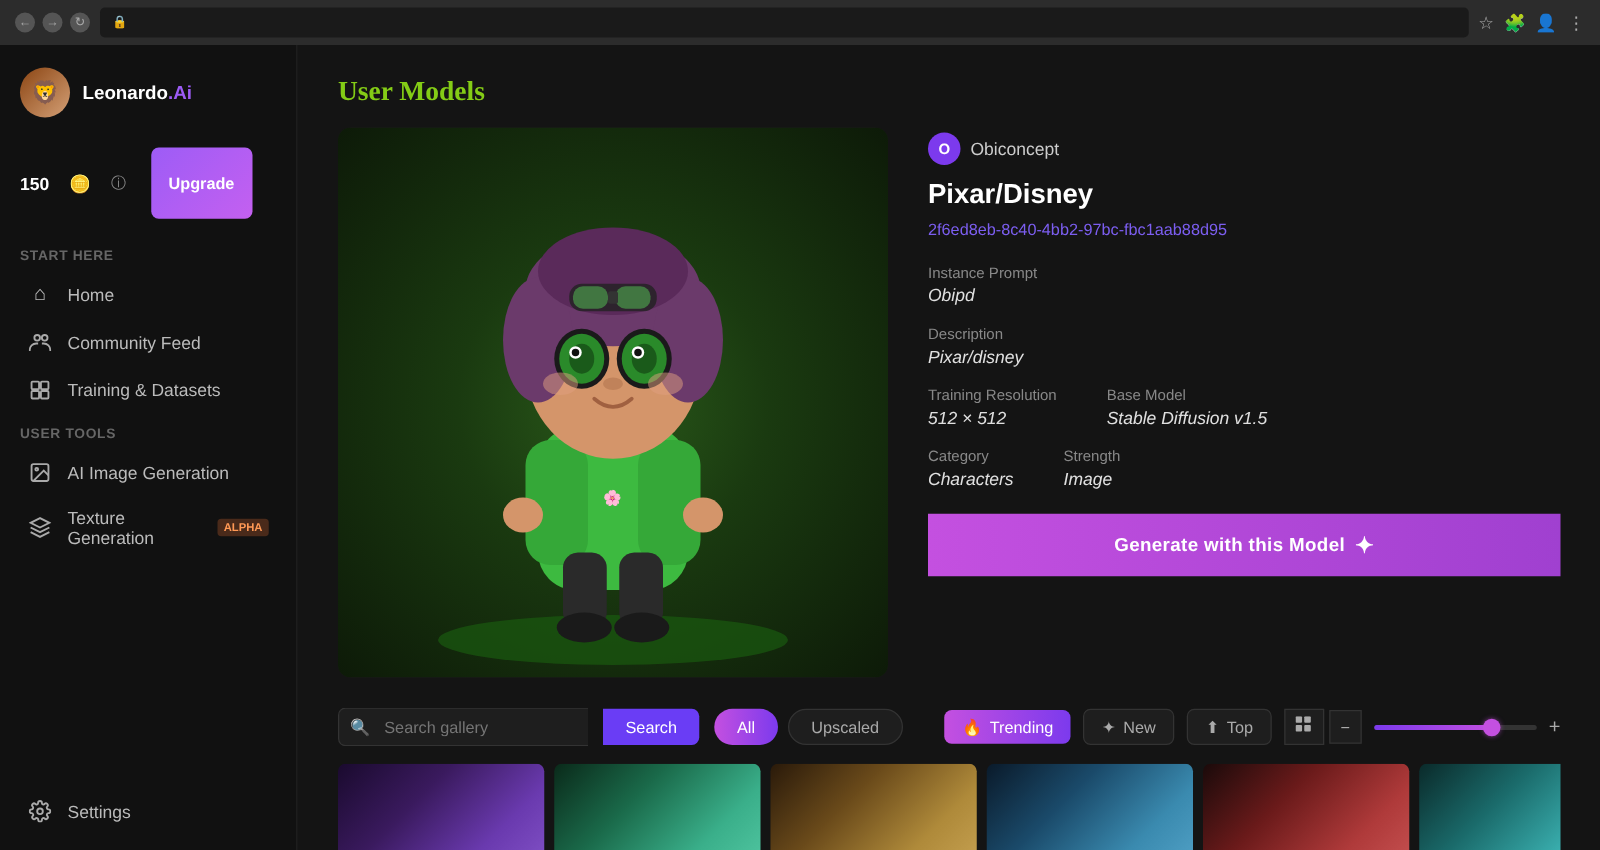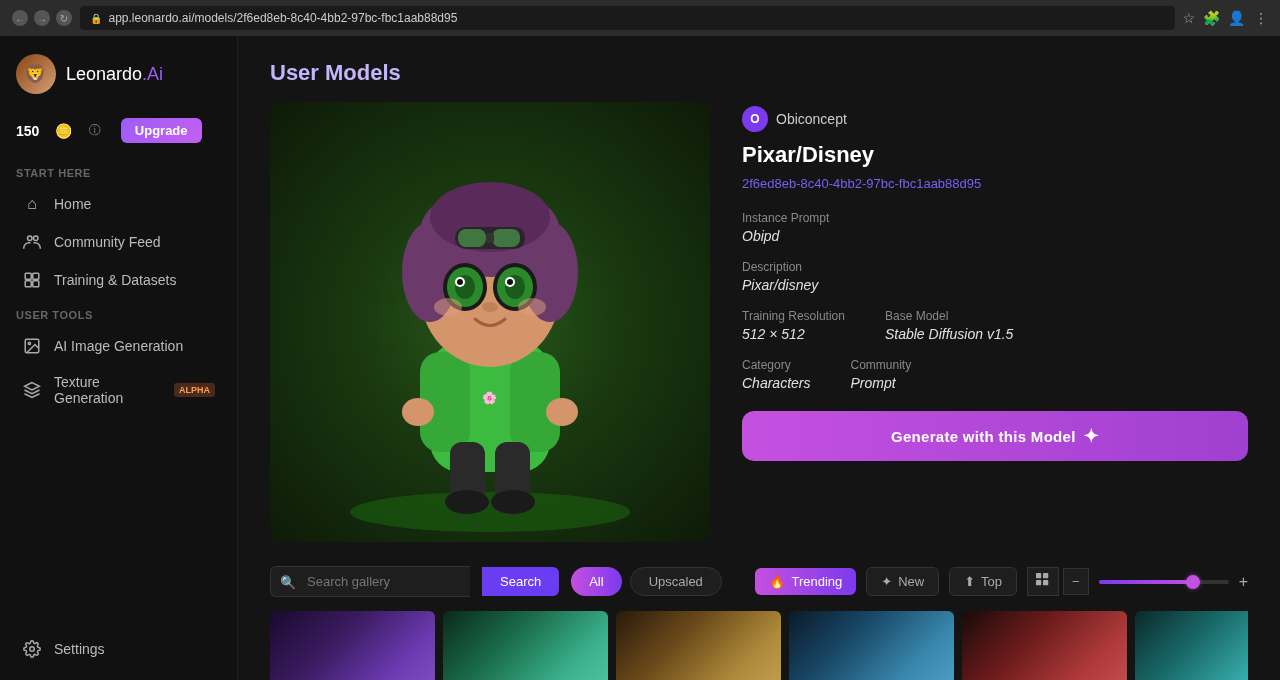--- a/index.html
+++ b/index.html
@@ -81,22 +81,22 @@
       width: 40px; height: 40px;
       border-radius: 50%;
       background: linear-gradient(135deg, #c8a;, #8af);
       overflow: hidden;
       flex-shrink: 0;
       background: linear-gradient(135deg, #8b4513, #d4a076);
       display: flex; align-items: center; justify-content: center;
       font-size: 18px;
     }
     .logo-text {
-      font-size: 18px;
-      font-weight: 400;
+      font-size: 15px;
+      font-weight: 700;
       color: #fff;
     }
     .logo-text span { color: #9d5cf6; }
 
     .sidebar-credits {
       display: flex;
       align-items: center;
       gap: 16px;
       padding: 6px 16px 14px;
     }
@@ -109,21 +109,21 @@
       font-size: 14px;
     }
     .credits-info {
       font-size: 12px; color: #888; cursor: pointer;
     }
     .upgrade-btn {
       background: linear-gradient(135deg, #9d5cf6, #c460f0);
       color: #fff;
       border: none;
       border-radius: 6px;
-      padding: 5px 14px;
+      padding: 21px 14px;
       font-size: 13px;
       font-weight: 600;
       cursor: pointer;
       margin-left: 4px;
     }
 
     .sidebar-section-label {
       font-size: 11px;
       font-weight: 600;
       color: #666;
@@ -166,21 +166,22 @@
       overflow-y: auto;
       display: flex;
       flex-direction: column;
     }
     .page-header {
       padding: 24px 32px 16px;
     }
     .page-title {
       font-size: 22px;
       font-weight: 600;
-      color: #c4b5fd;
+      color: #84cc16;
+      font-family: Liberation Serif, serif;
     }
 
     
     .model-detail {
       display: flex;
       gap: 32px;
       padding: 0 32px 24px;
     }
     .model-image-container {
       width: 440px;
@@ -251,21 +252,21 @@
       font-weight: 500;
       font-style: italic;
     }
 
     .generate-btn {
       width: 100%;
       background: linear-gradient(90deg, #c450e0, #a040d0, #c450e0);
       background-size: 200% 100%;
       color: #fff;
       border: none;
-      border-radius: 12px;
+      border-radius: 0;
       padding: 14px;
       font-size: 15px;
       font-weight: 600;
       cursor: pointer;
       display: flex;
       align-items: center;
       justify-content: center;
       gap: 8px;
       margin-top: 20px;
       letter-spacing: 0.02em;
@@ -436,21 +437,20 @@
 <body>
 
 <div class="browser-bar">
   <div class="browser-controls">
     <div class="browser-btn">←</div>
     <div class="browser-btn">→</div>
     <div class="browser-btn">↻</div>
   </div>
   <div class="url-bar">
     <span class="url-lock">🔒</span>
-    <span>app.leonardo.ai/models/2f6ed8eb-8c40-4bb2-97bc-fbc1aab88d95</span>
   </div>
   <div class="browser-actions">
     <span class="browser-action-btn">☆</span>
     <span class="browser-action-btn">🧩</span>
     <span class="browser-action-btn">👤</span>
     <span class="browser-action-btn">⋮</span>
   </div>
 </div>
 
 <div class="app-container">
@@ -628,22 +628,22 @@
             <div class="value">Stable Diffusion v1.5</div>
           </div>
         </div>
 
         <div class="info-row">
           <div class="info-field">
             <label>Category</label>
             <div class="value">Characters</div>
           </div>
           <div class="info-field">
-            <label>Community</label>
-            <div class="value">Prompt</div>
+            <label>Strength</label>
+            <div class="value">Image</div>
           </div>
         </div>
 
         <button class="generate-btn">
           <span>Generate with this Model</span>
           <span class="sparkle-icon">✦</span>
         </button>
       </div>
     </div>
 

